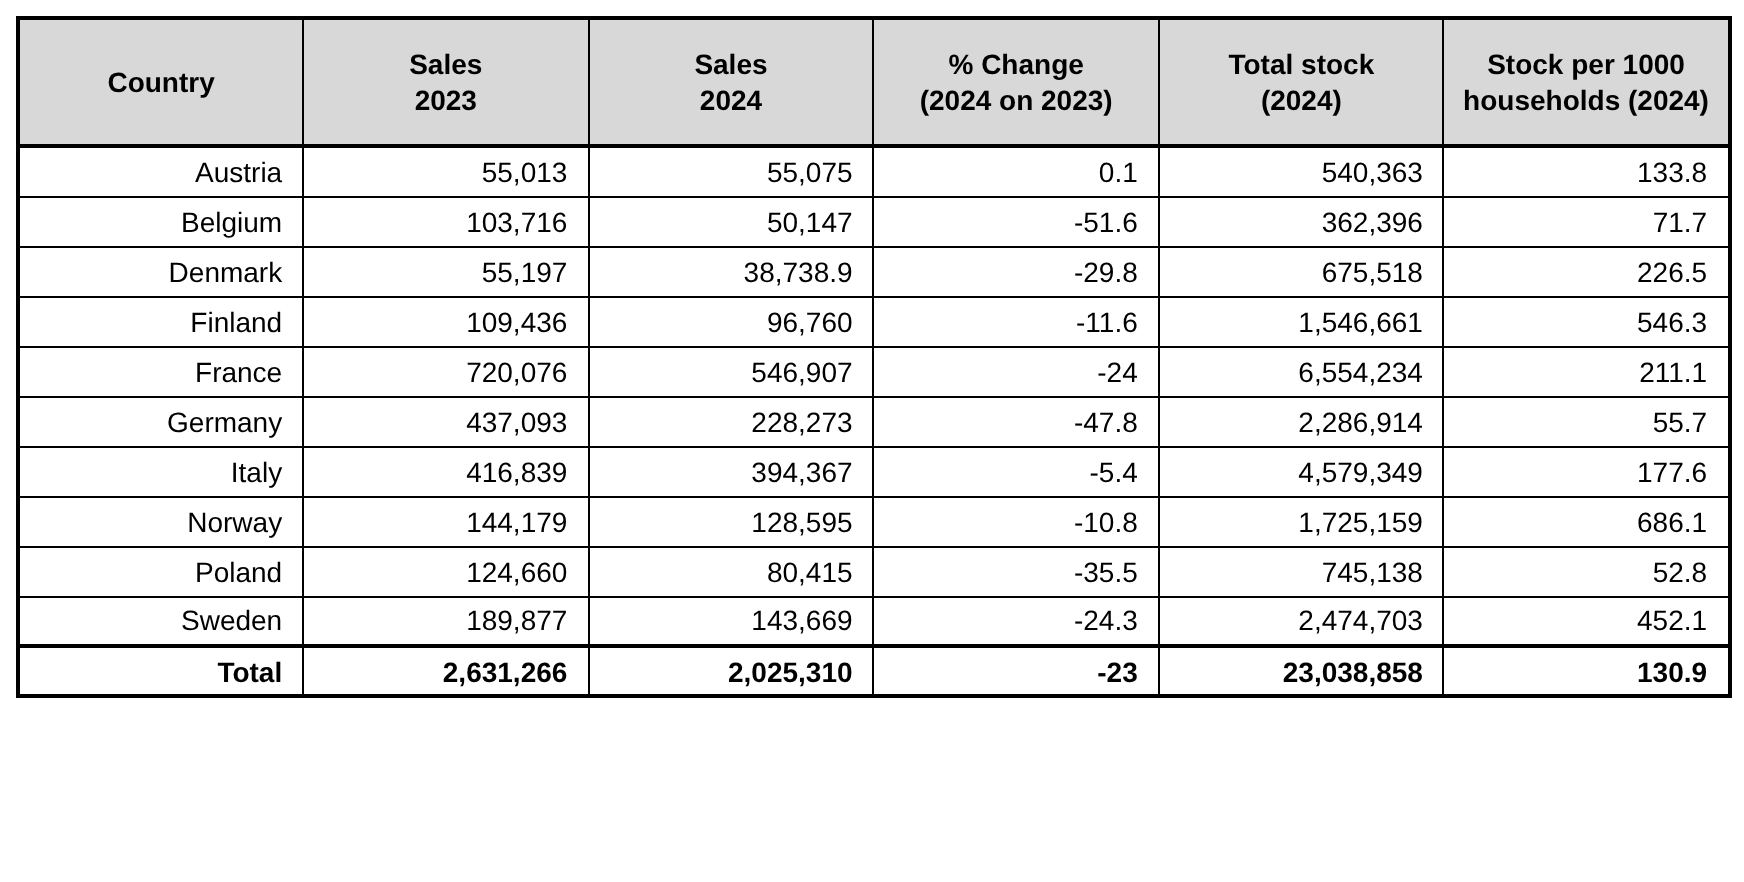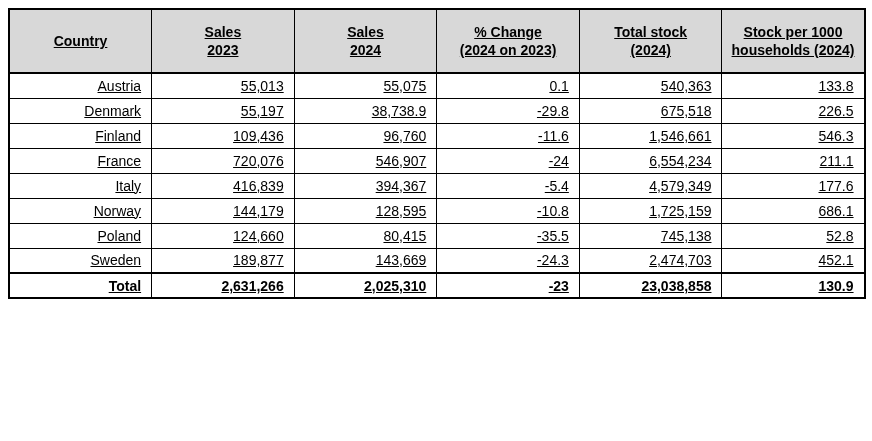--- a/index.html
+++ b/index.html
@@ -7,21 +7,20 @@
     margin: 0;
     padding: 0;
     background: #ffffff;
     width: 872px;
     height: 441px;
     font-family: "Liberation Sans", sans-serif;
     color: #000000;
   }
   .table-wrap {
     padding: 8px;
-    text-decoration: underline;
   }
   table.data-table {
     border-collapse: collapse;
     table-layout: fixed;
     width: 856px;
     border: 2px solid var(--border-color, #000);
     background: var(--row-bg, #fff);
   }
   table.data-table col { width: 142.6px; }
   thead th {
@@ -83,20 +82,28 @@
     <tbody id="table-body">
         <tr>
           <td class="cell-country">Austria</td>
           <td class="cell-num">55,013</td>
           <td class="cell-num">55,075</td>
           <td class="cell-num">0.1</td>
           <td class="cell-num">540,363</td>
           <td class="cell-num">133.8</td>
         </tr>
         <tr>
+          <td class="cell-country">Belgium</td>
+          <td class="cell-num">103,716</td>
+          <td class="cell-num">50,147</td>
+          <td class="cell-num">-51.6</td>
+          <td class="cell-num">362,396</td>
+          <td class="cell-num">71.7</td>
+        </tr>
+        <tr>
           <td class="cell-country">Denmark</td>
           <td class="cell-num">55,197</td>
           <td class="cell-num">38,738.9</td>
           <td class="cell-num">-29.8</td>
           <td class="cell-num">675,518</td>
           <td class="cell-num">226.5</td>
         </tr>
         <tr>
           <td class="cell-country">Finland</td>
           <td class="cell-num">109,436</td>
@@ -105,20 +112,28 @@
           <td class="cell-num">1,546,661</td>
           <td class="cell-num">546.3</td>
         </tr>
         <tr>
           <td class="cell-country">France</td>
           <td class="cell-num">720,076</td>
           <td class="cell-num">546,907</td>
           <td class="cell-num">-24</td>
           <td class="cell-num">6,554,234</td>
           <td class="cell-num">211.1</td>
+        </tr>
+        <tr>
+          <td class="cell-country">Germany</td>
+          <td class="cell-num">437,093</td>
+          <td class="cell-num">228,273</td>
+          <td class="cell-num">-47.8</td>
+          <td class="cell-num">2,286,914</td>
+          <td class="cell-num">55.7</td>
         </tr>
         <tr>
           <td class="cell-country">Italy</td>
           <td class="cell-num">416,839</td>
           <td class="cell-num">394,367</td>
           <td class="cell-num">-5.4</td>
           <td class="cell-num">4,579,349</td>
           <td class="cell-num">177.6</td>
         </tr>
         <tr>

